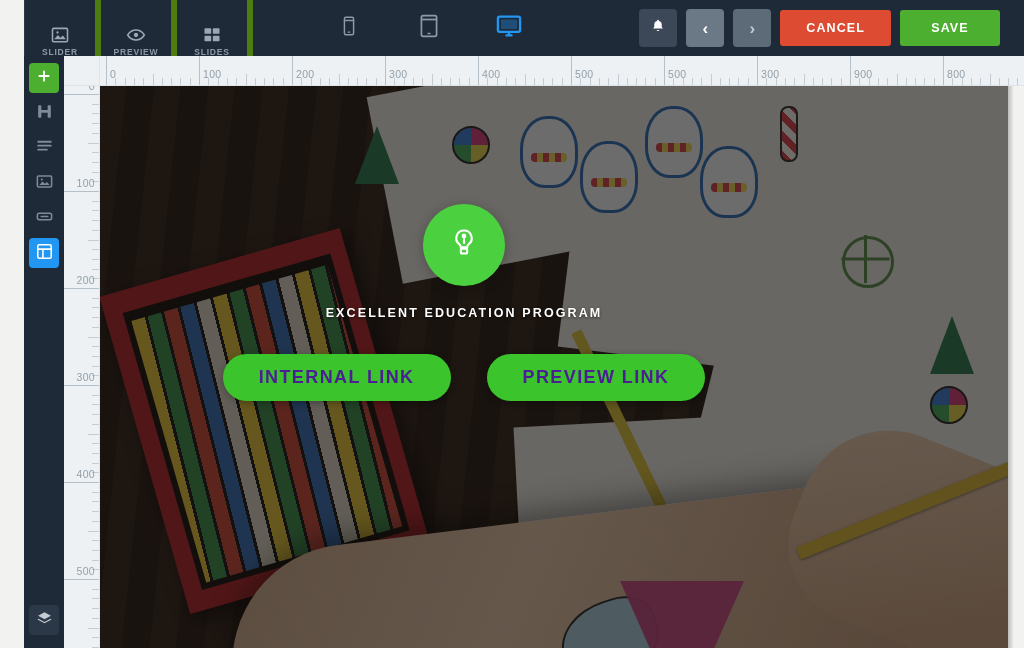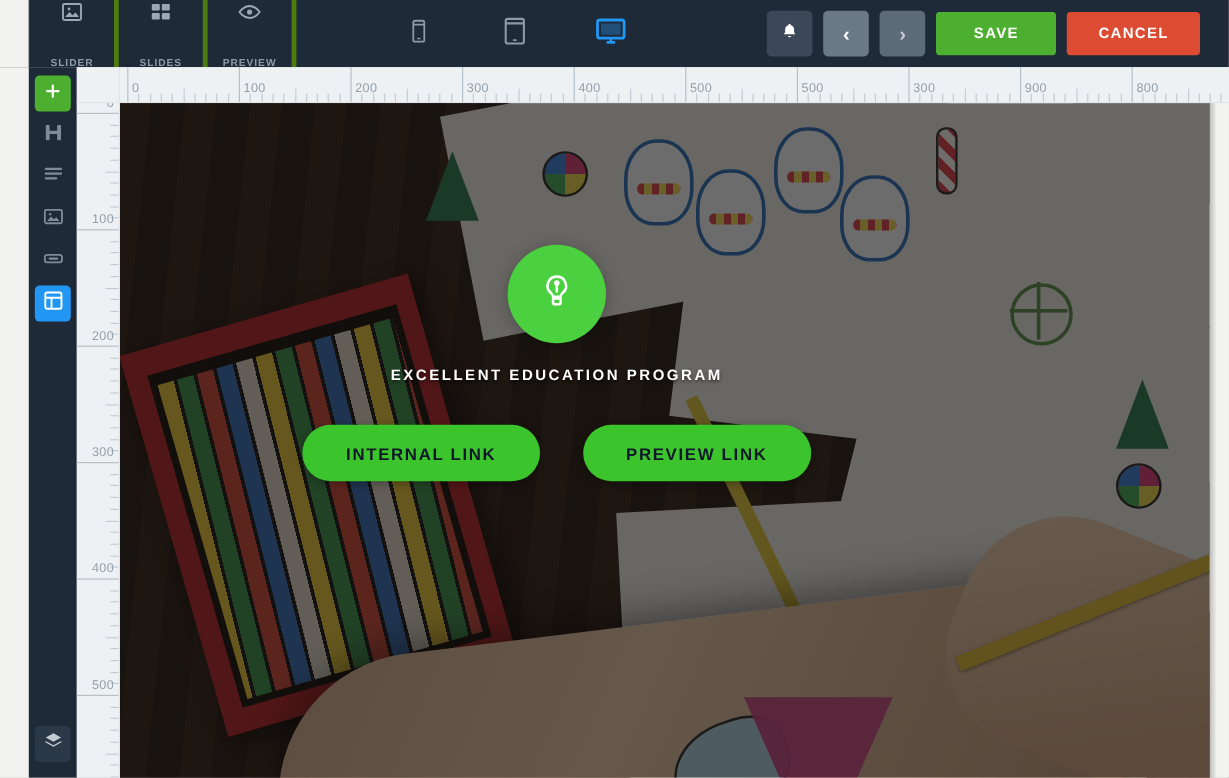--- a/index.html
+++ b/index.html
@@ -16,22 +16,22 @@
     position:absolute;left:0;top:0;width:1024px;height:56px;
     background:#1e2a38;
     box-sizing:border-box;
   }
   .topbar-left-gap{
     position:absolute;left:0;top:0;width:24px;height:56px;background:#f2f2f0;
   }
   .tb-group-left{position:absolute;left:24px;top:0;height:56px;display:flex;}
   .tb-tab{
     width:70px;height:56px;display:flex;flex-direction:column;
-    align-items:center;justify-content:space-between;gap:3px;cursor:pointer;
-    border-right:4px solid #4d7c0f;
+    align-items:center;justify-content:flex-end;gap:3px;cursor:pointer;
+    border-right:6px solid #4d7c0f;
   }
   .tb-tab:first-child{border-left:1px solid #2a3847;}
   .tb-tab .ico{width:20px;height:20px;display:block;color:#9aa7b4;}
   .tb-tab .lbl{
     font-size:8.5px;letter-spacing:.8px;color:#8d99a6;font-weight:600;
     text-transform:uppercase;line-height:1;
   }
 
   .tb-devices{
     position:absolute;left:330px;top:0;height:56px;display:flex;align-items:center;gap:42px;
@@ -208,21 +208,21 @@
     text-shadow:0 2px 8px rgba(0,0,0,.5);
   }
   .subline{
     margin-top:15px;width:700px;text-align:center;color:#dcdcdc;
     font-size:21.5px;line-height:1.42;font-weight:400;
     text-shadow:0 1px 5px rgba(0,0,0,.6);
   }
   .btn-row{margin-top:34px;display:flex;gap:36px;}
   .slide-btn{
     height:47px;padding:0 36px;border:none;border-radius:24px;background:#3bc42c;
-    color:#0f172a;font-size:14px;font-weight:700;letter-spacing:1.4px;cursor:pointer;
+    color:#4c1d95;font-size:18px;font-weight:700;letter-spacing:1.4px;cursor:pointer;
     font-family:"Liberation Sans",sans-serif;display:flex;align-items:center;justify-content:center;
     box-shadow:0 2px 7px rgba(0,0,0,.3);
   }
   .slide-edge{
     position:absolute;left:908px;top:0;width:6px;height:562px;
     background:linear-gradient(90deg,rgba(0,0,0,.22),rgba(0,0,0,0));
   }
   .left-strip{position:absolute;left:0;top:0;width:24px;height:648px;background:#f2f2f0;}
 </style>
 </head>
@@ -241,37 +241,37 @@
           <svg viewBox="0 0 24 24" width="20" height="20" fill="none" stroke="currentColor" stroke-width="1.9">
             <rect x="3" y="4" width="18" height="16" rx="1.5"></rect>
             <path d="M5 17l4.5-5 3 3.2 3-2.6L19 17z" fill="currentColor" stroke="none"></path>
             <circle cx="9" cy="9" r="1.4" fill="currentColor" stroke="none"></circle>
           </svg>
         </span>
         <span class="lbl">SLIDER</span>
       </div>
       <div class="tb-tab">
         <span class="ico">
+          <svg viewBox="0 0 24 24" width="20" height="20" fill="none" stroke="currentColor" stroke-width="1.9">
+            <path d="M2 12s3.8-6 10-6 10 6 10 6-3.8 6-10 6-10-6-10-6z"></path>
+            <circle cx="12" cy="12" r="2.6" fill="currentColor" stroke="none"></circle>
+          </svg>
+        </span>
+        <span class="lbl">PREVIEW</span>
+      </div>
+      <div class="tb-tab">
+        <span class="ico">
           <svg viewBox="0 0 24 24" width="20" height="20" fill="currentColor">
             <rect x="3" y="4" width="8" height="6.5" rx="1"></rect>
             <rect x="13" y="4" width="8" height="6.5" rx="1"></rect>
             <rect x="3" y="13" width="8" height="6.5" rx="1"></rect>
             <rect x="13" y="13" width="8" height="6.5" rx="1"></rect>
           </svg>
         </span>
         <span class="lbl">SLIDES</span>
-      </div>
-      <div class="tb-tab">
-        <span class="ico">
-          <svg viewBox="0 0 24 24" width="20" height="20" fill="none" stroke="currentColor" stroke-width="1.9">
-            <path d="M2 12s3.8-6 10-6 10 6 10 6-3.8 6-10 6-10-6-10-6z"></path>
-            <circle cx="12" cy="12" r="2.6" fill="currentColor" stroke="none"></circle>
-          </svg>
-        </span>
-        <span class="lbl">PREVIEW</span>
       </div>
     </div>
 
     <div class="tb-devices">
       <div class="dev-btn">
         <span>
           <svg viewBox="0 0 24 24" width="22" height="22" fill="none" stroke="currentColor" stroke-width="1.6">
             <rect x="7" y="2.5" width="10" height="19" rx="1.6"></rect>
             <line x1="7" y1="6" x2="17" y2="6"></line>
             <rect x="10.5" y="18" width="3" height="1.4" rx=".6" fill="currentColor" stroke="none"></rect>
@@ -306,22 +306,22 @@
             <path d="M9.9 18a2.2 2.2 0 004.2 0z"></path>
           </svg>
         </span>
       </div>
       <div class="icon-btn nav prev">
         <span>‹</span>
       </div>
       <div class="icon-btn nav next">
         <span>›</span>
       </div>
+      <button class="act-btn" id="cancel-btn" style="background: rgb(221, 75, 51);">CANCEL</button>
       <button class="act-btn" id="save-btn" style="background: rgb(76, 175, 47);">SAVE</button>
-      <button class="act-btn" id="cancel-btn" style="background: rgb(221, 75, 51);">CANCEL</button>
     </div>
   </div>
 
   <div class="sidebar">
     <div class="sb-btn add">
       <span>
         <svg viewBox="0 0 24 24" width="16" height="16" fill="none" stroke="currentColor" stroke-width="2.8" stroke-linecap="round">
           <path d="M12 5v14M5 12h14"></path>
         </svg>
       </span>

